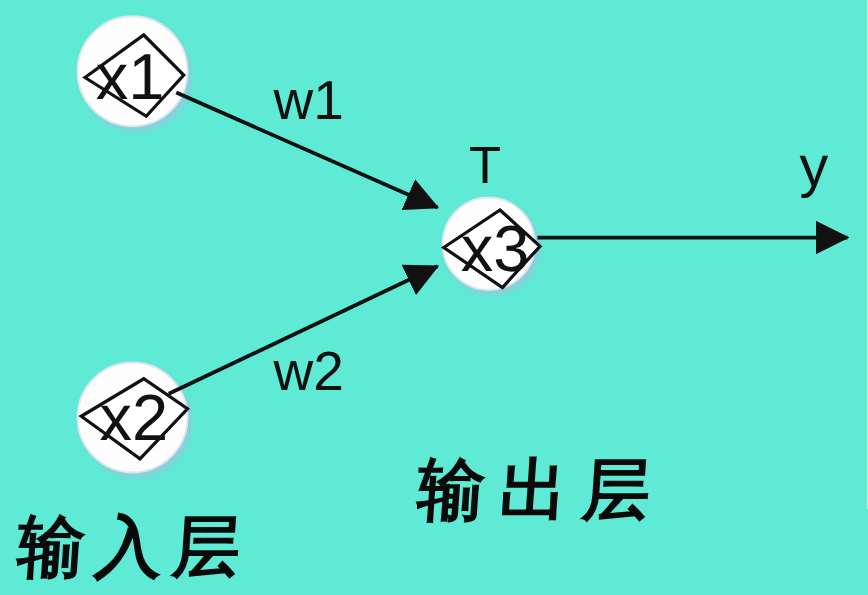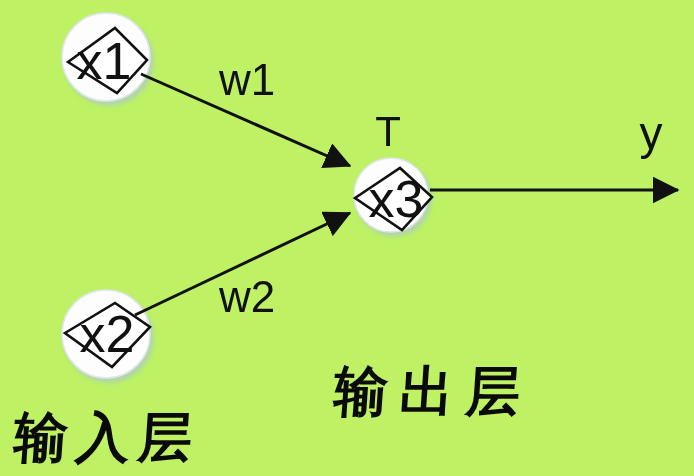--- a/index.html
+++ b/index.html
@@ -4,21 +4,21 @@
 <style>
   html, body {
     margin: 0;
     padding: 0;
     background: #ffffff;
   }
   #stage {
     position: relative;
     width: 694px;
     height: 476px;
-    background: #bef264;
+    background: #5eead4;
     overflow: hidden;
     font-family: "Liberation Sans", sans-serif;
   }
   #diagram-svg {
     position: absolute;
     left: 0;
     top: 0;
   }
   .halo {
     fill: #fdfdfe;

